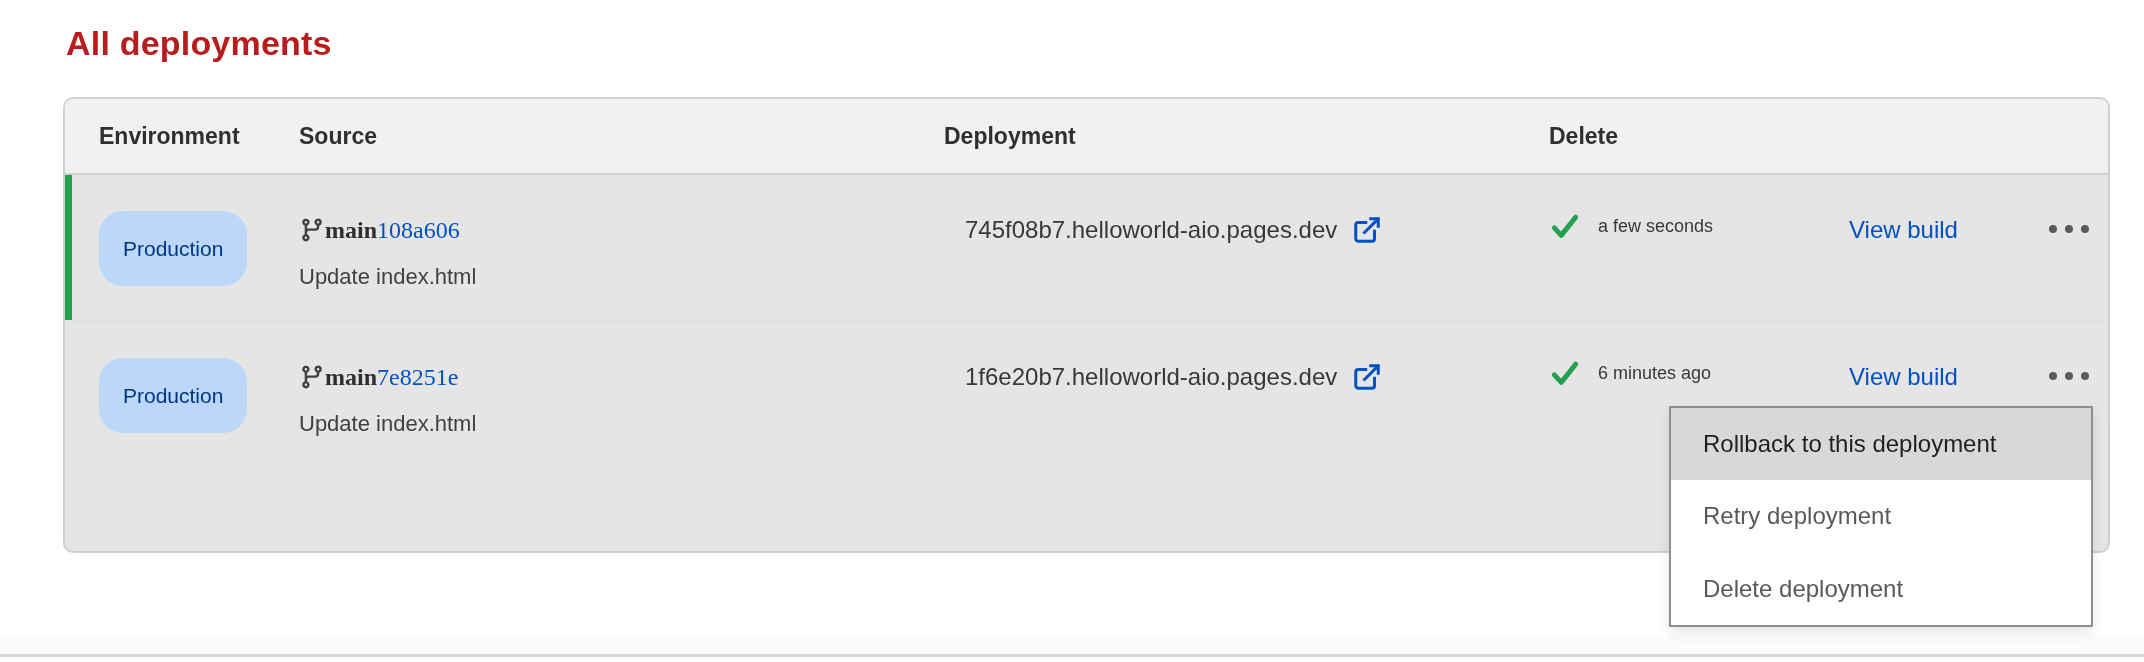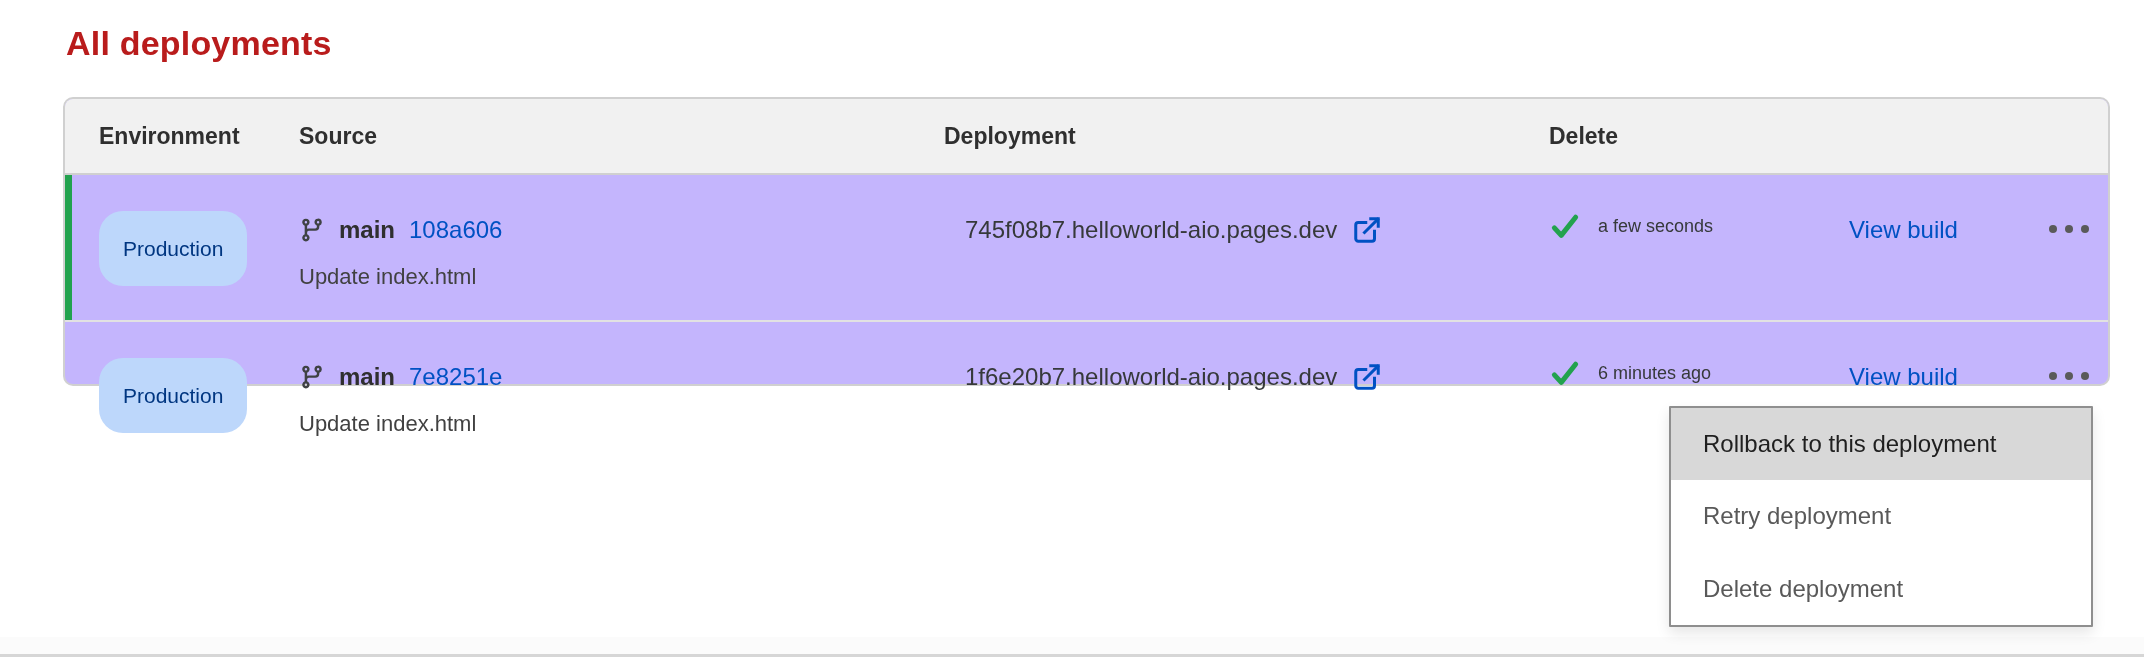--- a/index.html
+++ b/index.html
@@ -9,23 +9,23 @@
     font-family:"Liberation Sans", sans-serif;
     color:#36393a;
     -webkit-font-smoothing:antialiased;
   }
   .page-title{
     position:absolute;left:66px;top:24px;
     font-size:34px;font-weight:600;color:#b91c1c;letter-spacing:.2px;
   }
   
   .deploy-table{
-    position:absolute;left:63px;top:97px;width:2047px;height:289px;
+    position:absolute;left:63px;top:97px;width:2047px;height:456px;
     box-sizing:border-box;border:2px solid #d0d0d0;border-radius:10px;
-    background:#c4b5fd;
+    background:#e5e5e5;
   }
   .t-row{
     display:grid;
     grid-template-columns:200px 645px 605px 300px 200px 1fr;
     padding:0 34px;
     box-sizing:border-box;
     align-items:start;
   }
   .t-head{
     height:76px;background:#f1f1f1;border-bottom:2px solid #d0d0d0;
@@ -40,21 +40,21 @@
   }
   .cell{padding-top:40px;font-size:24px;line-height:30px;}
   
   .env-badge{
     display:inline-block;margin-top:-4px;
     background:#bdd7fb;color:#003681;
     font-size:21px;line-height:21px;
     padding:27px 24px;border-radius:24px;
   }
   
-  .source-line{display:flex;align-items:center;gap:14px;}
+  .source-line{display:flex;align-items:center;gap:0;font-family:Liberation Serif, serif;}
   .branch-icon{width:26px;height:26px;flex:0 0 auto;}
   .branch-name{font-weight:700;color:#2f2f2f;}
   a.link{color:#0051c3;text-decoration:none;cursor:pointer;}
   .commit-msg{margin-top:19px;font-size:22px;line-height:26px;color:#414141;}
   
   .deploy-line{display:flex;align-items:center;gap:15px;margin-left:21px;}
   .ext-icon{width:30px;height:30px;flex:0 0 auto;cursor:pointer;}
   
   .status-line{display:flex;align-items:center;gap:17px;padding-top:36px;font-size:18px;}
   .check-icon{width:32px;height:30px;flex:0 0 auto;}

